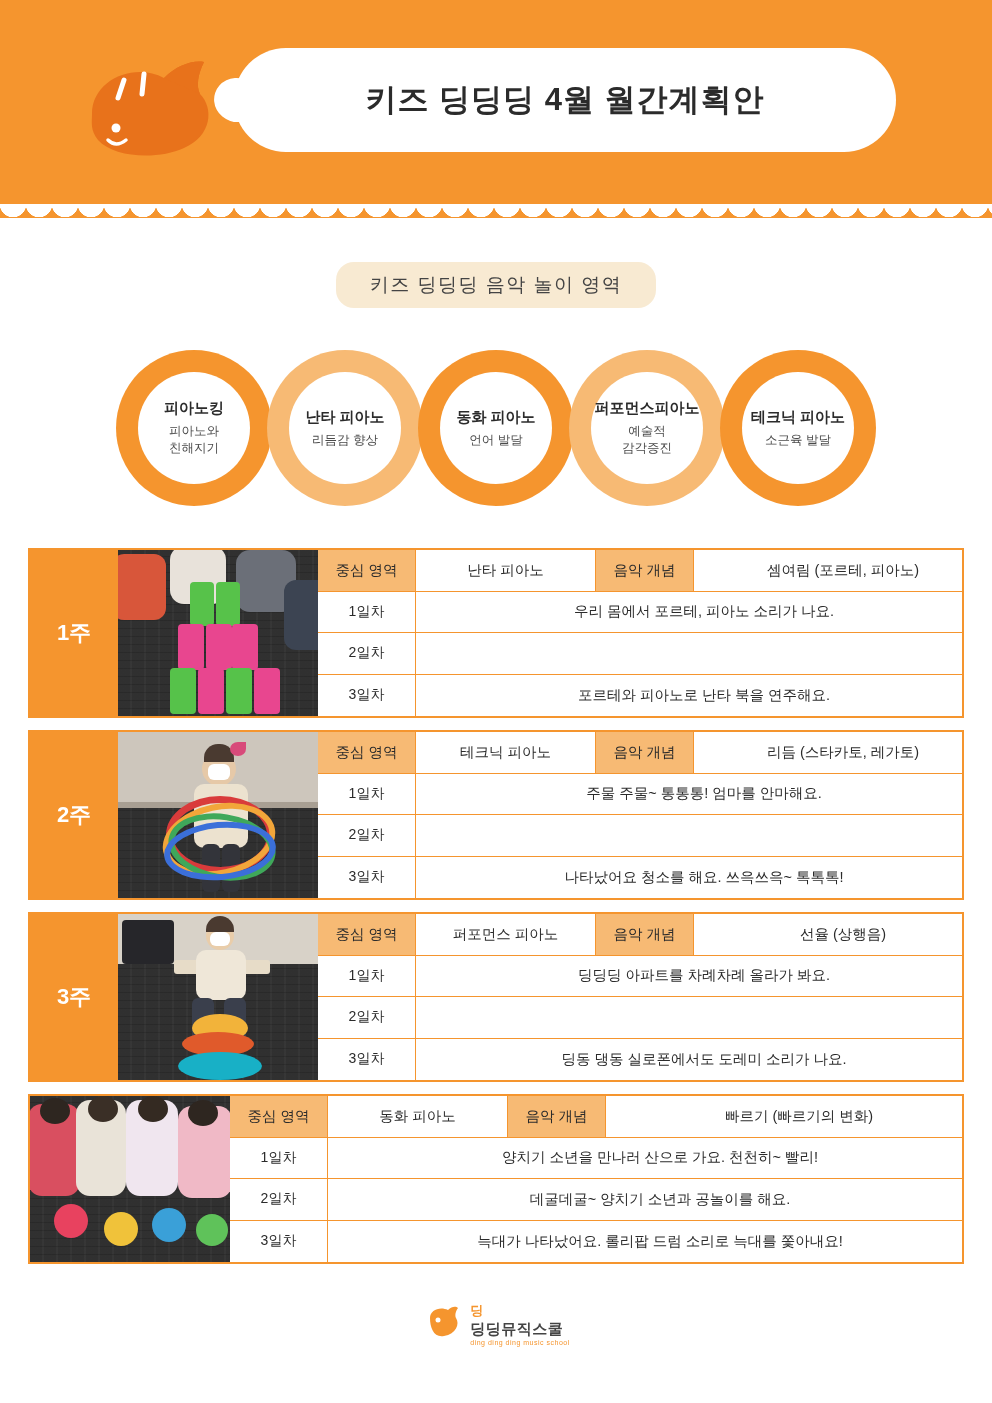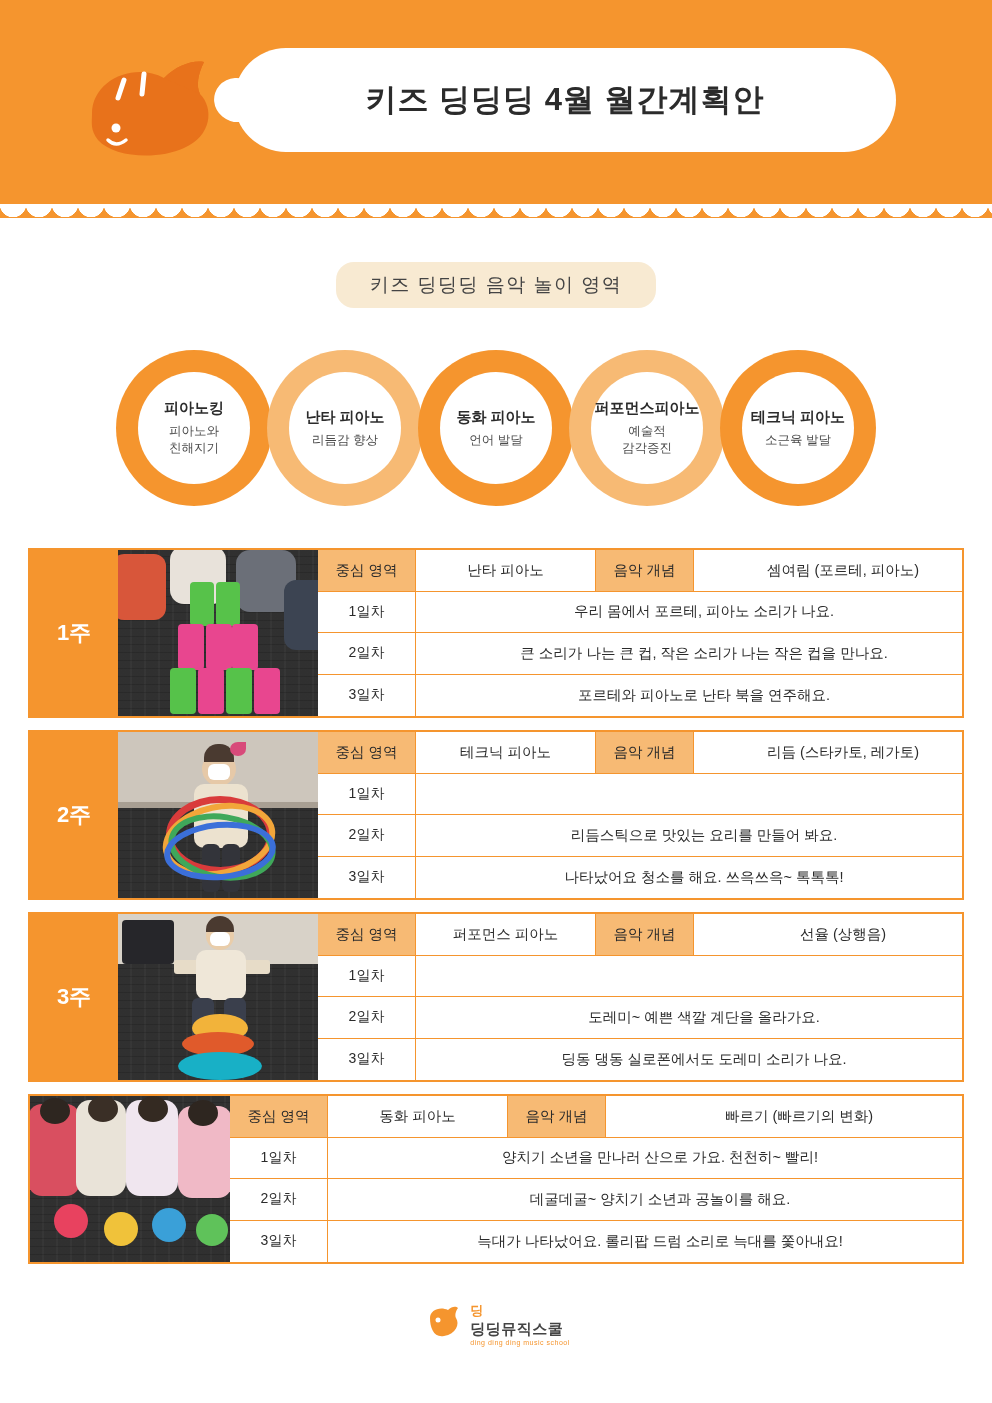--- a/index.html
+++ b/index.html
@@ -271,21 +271,20 @@
         <div class="cell-val mid">난타 피아노</div>
         <div class="cell-hdr concept">음악 개념</div>
         <div class="cell-val wide">셈여림 (포르테, 피아노)</div>
       </div>
       <div class="row">
         <div class="cell-hdr day">1일차</div>
         <div class="cell-val wide">우리 몸에서 포르테, 피아노 소리가 나요.</div>
       </div>
       <div class="row">
         <div class="cell-hdr day">2일차</div>
-        <div class="cell-val wide">큰 소리가 나는 큰 컵, 작은 소리가 나는 작은 컵을 만나요.</div>
       </div>
       <div class="row">
         <div class="cell-hdr day">3일차</div>
         <div class="cell-val wide">포르테와 피아노로 난타 북을 연주해요.</div>
       </div>
     </div>
   </div>
 
   <div class="week">
     <div class="week-num">2주</div>
@@ -309,24 +308,24 @@
     </div>
     <div class="week-rows">
       <div class="row">
         <div class="cell-hdr">중심 영역</div>
         <div class="cell-val mid">테크닉 피아노</div>
         <div class="cell-hdr concept">음악 개념</div>
         <div class="cell-val wide">리듬 (스타카토, 레가토)</div>
       </div>
       <div class="row">
         <div class="cell-hdr day">1일차</div>
+        <div class="cell-val wide">주물 주물~ 통통통! 엄마를 안마해요.</div>
       </div>
       <div class="row">
         <div class="cell-hdr day">2일차</div>
-        <div class="cell-val wide">리듬스틱으로 맛있는 요리를 만들어 봐요.</div>
       </div>
       <div class="row">
         <div class="cell-hdr day">3일차</div>
         <div class="cell-val wide">나타났어요 청소를 해요. 쓰윽쓰윽~ 톡톡톡!</div>
       </div>
     </div>
   </div>
 
   <div class="week">
     <div class="week-num">3주</div>
@@ -349,24 +348,24 @@
     </div>
     <div class="week-rows">
       <div class="row">
         <div class="cell-hdr">중심 영역</div>
         <div class="cell-val mid">퍼포먼스 피아노</div>
         <div class="cell-hdr concept">음악 개념</div>
         <div class="cell-val wide">선율 (상행음)</div>
       </div>
       <div class="row">
         <div class="cell-hdr day">1일차</div>
+        <div class="cell-val wide">딩딩딩 아파트를 차례차례 올라가 봐요.</div>
       </div>
       <div class="row">
         <div class="cell-hdr day">2일차</div>
-        <div class="cell-val wide">도레미~ 예쁜 색깔 계단을 올라가요.</div>
       </div>
       <div class="row">
         <div class="cell-hdr day">3일차</div>
         <div class="cell-val wide">딩동 댕동 실로폰에서도 도레미 소리가 나요.</div>
       </div>
     </div>
   </div>
 
   <div class="week">
     <div class="week-photo">

